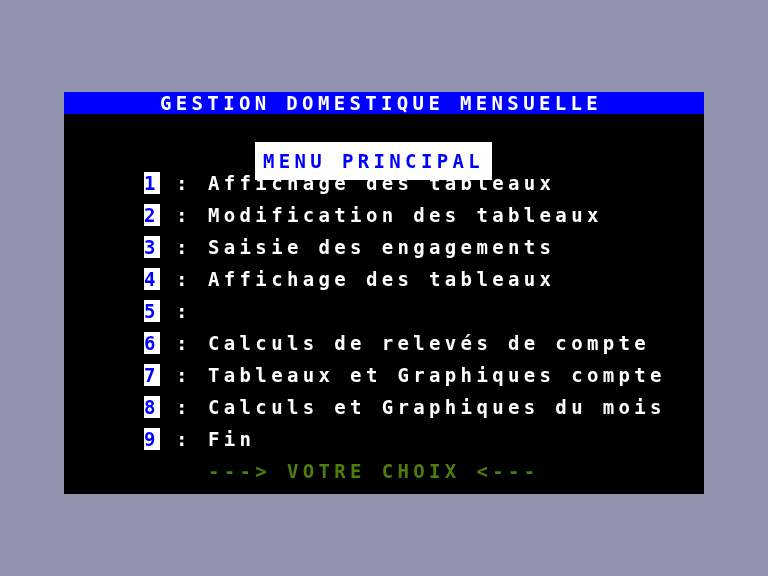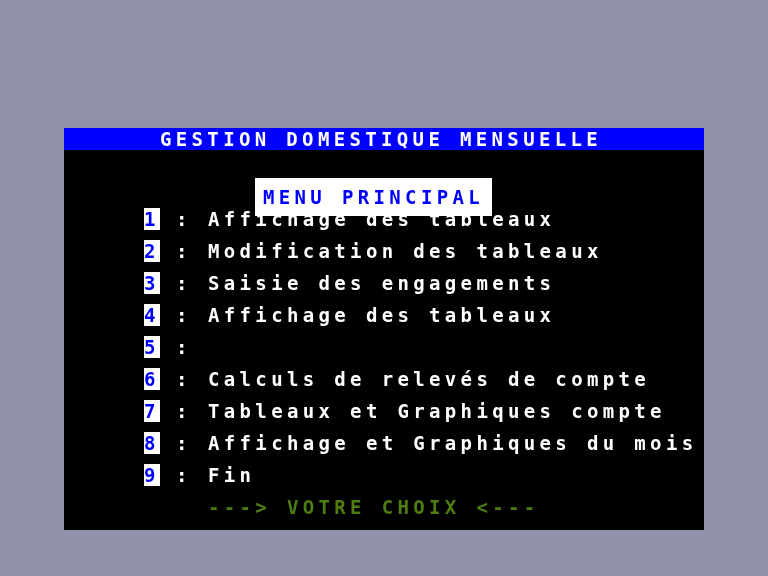--- a/index.html
+++ b/index.html
@@ -25,21 +25,20 @@
 
   
   #crt-screen {
     position: absolute;
     left: 64px;
     top: 92px;
     width: 640px;
     height: 402px;
     background: #000000;
     overflow: hidden;
-    margin-top: 36px;
   }
 
   
   .cell-text {
     font-family: "DejaVu Sans Mono", monospace;
     font-size: 19px;
     line-height: 22px;
     letter-spacing: 4.35px;
     white-space: pre;
     font-weight: bold;
@@ -169,21 +168,21 @@
           <span class="cell-text menu-label">Calculs de relevés de compte</span>
         </div>
         <div class="menu-row">
           <span class="cell-text menu-key">7</span>
           <span class="cell-text menu-sep">:</span>
           <span class="cell-text menu-label">Tableaux et Graphiques compte</span>
         </div>
         <div class="menu-row">
           <span class="cell-text menu-key">8</span>
           <span class="cell-text menu-sep">:</span>
-          <span class="cell-text menu-label">Affichage et Graphiques du mois</span>
+          <span class="cell-text menu-label">Calculs et Graphiques du mois</span>
         </div>
         <div class="menu-row">
           <span class="cell-text menu-key">9</span>
           <span class="cell-text menu-sep">:</span>
           <span class="cell-text menu-label">Fin</span>
         </div>
       </div>
 
     <div id="prompt-line" class="cell-text">---&gt; VOTRE CHOIX &lt;---</div>
 

